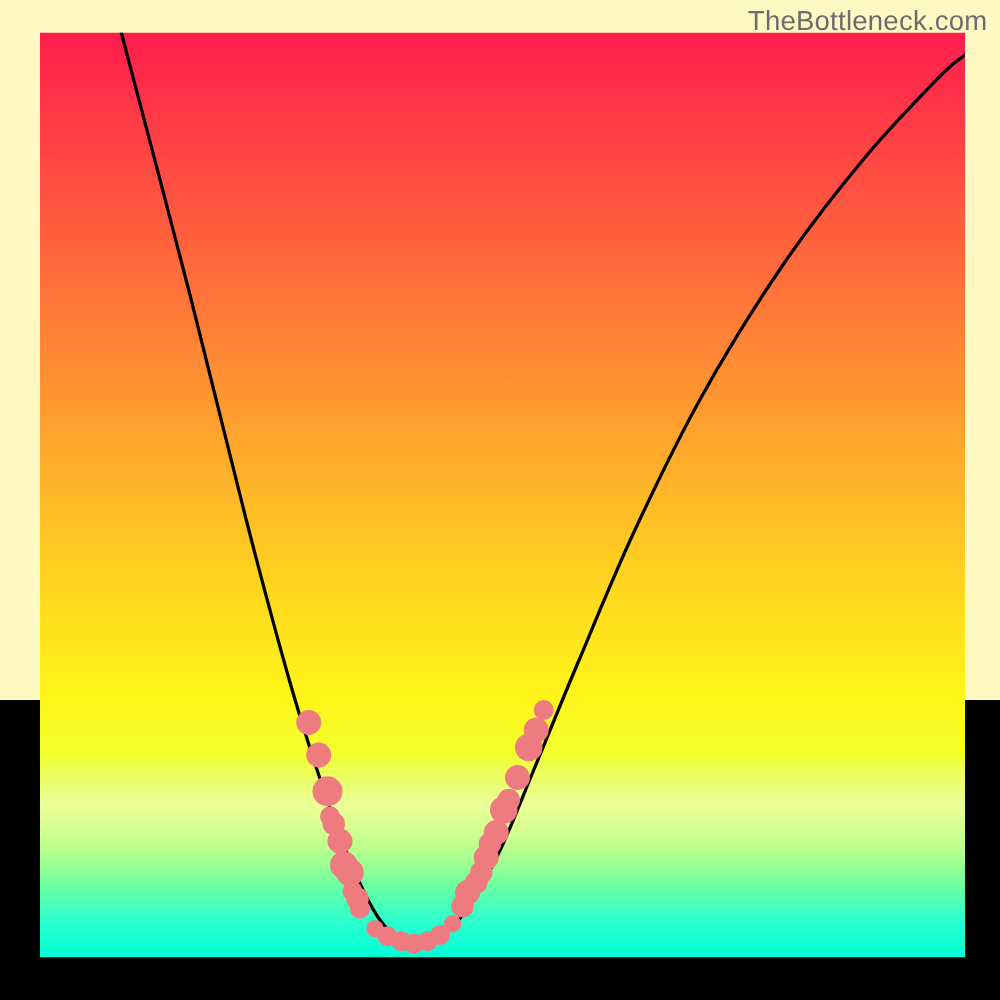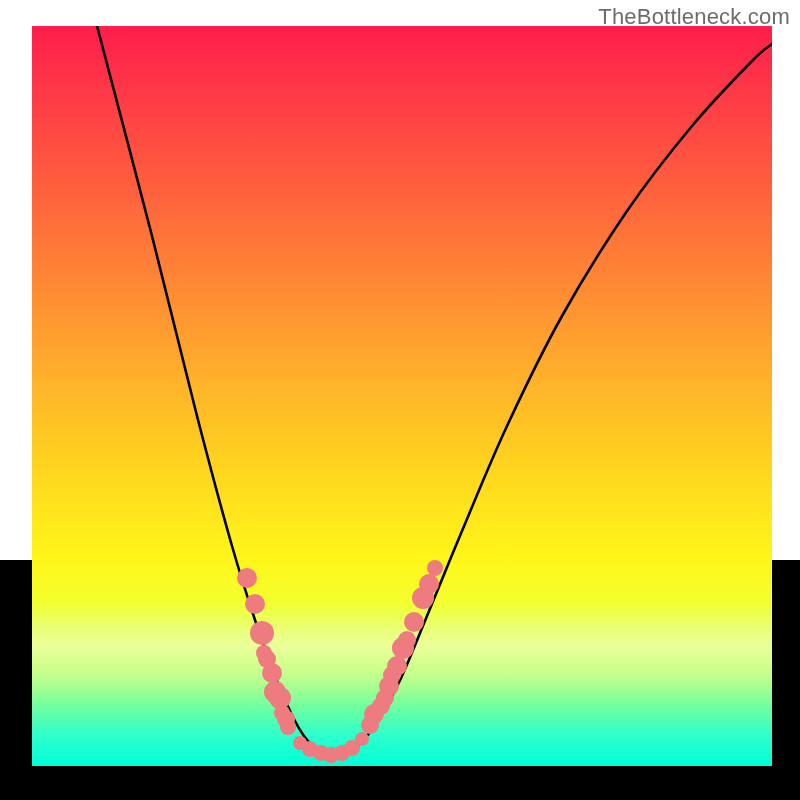--- a/index.html
+++ b/index.html
@@ -8,21 +8,21 @@
     width: 800px;
     height: 800px;
     background: #000;
     font-family: Arial, Helvetica, sans-serif;
     overflow: hidden;
   }
   .stage {
     position: relative;
     width: 800px;
     height: 560px;
-    background: #ffffff;
+    background: #fef9c3;
   }
   .watermark {
     position: absolute;
     top: 4px;
     right: 10px;
     color: #6c6c6c;
     font-size: 22px;
     font-weight: 500;
     letter-spacing: 0.2px;
     z-index: 40;

